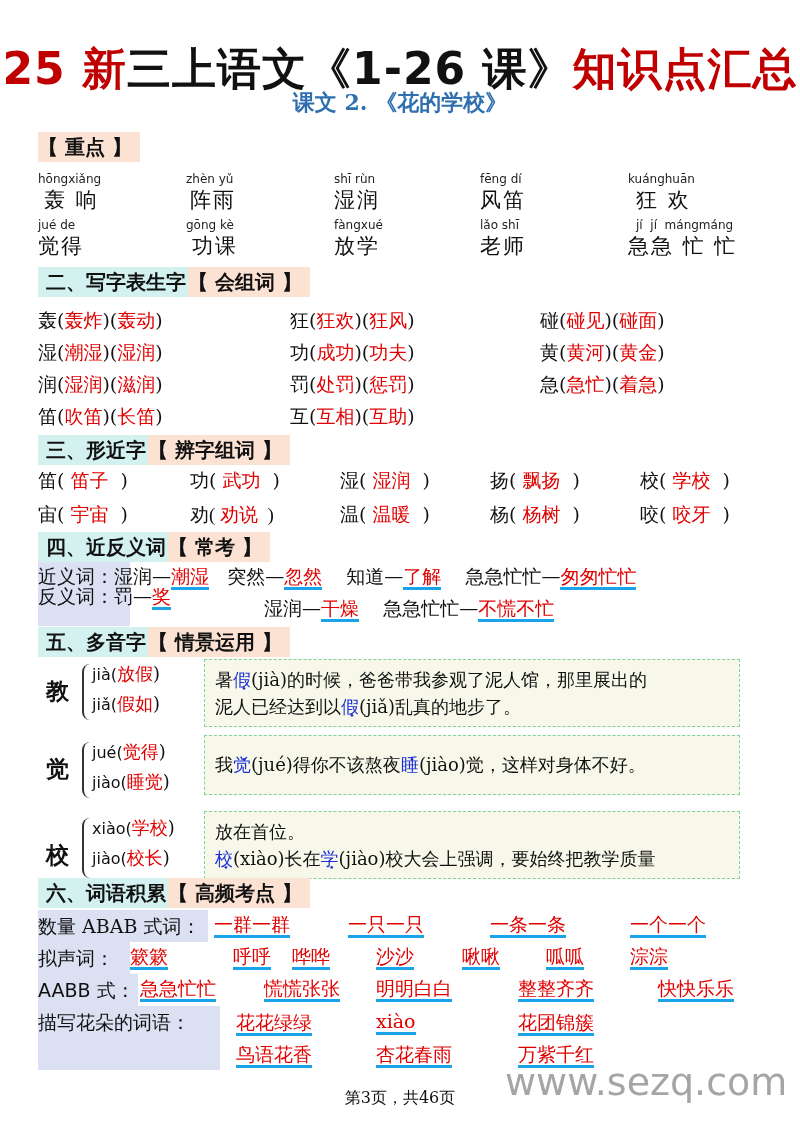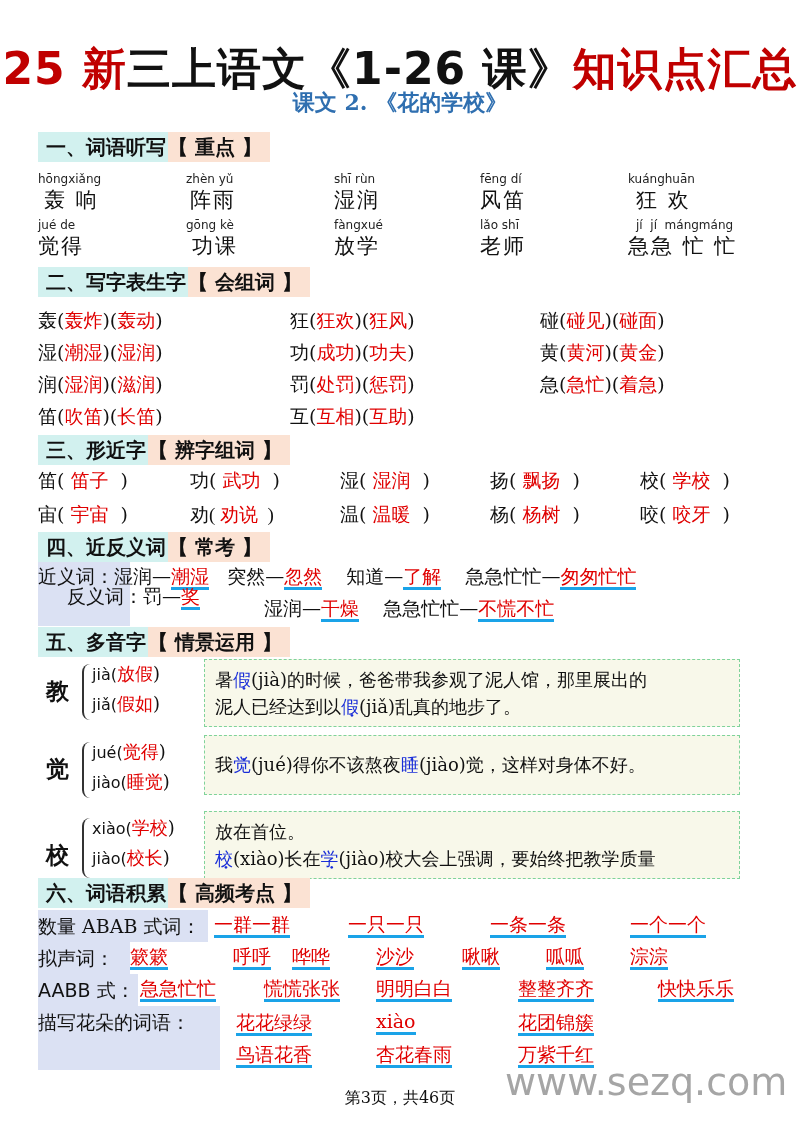--- a/index.html
+++ b/index.html
@@ -32,21 +32,20 @@
 </style>
 </head>
 <body>
 
 <div class="abs title">
   <span class="red">25 新</span><span class="blk">三上语文《1-26 课》</span><span class="red">知识点汇总</span>
 </div>
 <div class="abs subtitle">课文 2. 《花的学校》</div>
 
 <div class="abs sec" style="left:38px;top:132px;">
-  <span class="a">一、词语听写</span>
     <span class="b">【 重点 】</span>
 </div>
 <div>
   <div class="abs" style="left:38px;top:172px;">
       <div class="py">hōngxiǎng</div>
       <div class="hz" style="margin-left:6px">轰 响</div>
     </div>
   <div class="abs" style="left:186px;top:172px;">
       <div class="py">zhèn yǔ</div>
       <div class="hz" style="margin-left:4px">阵雨</div>
@@ -126,21 +125,21 @@
 </div>
 
 <div class="abs sec" style="left:38px;top:532px;border-radius:12px;">
   <span class="a">四、近反义词</span>
     <span class="b">【 常考 】</span>
 </div>
 <div class="abs lbl" style="left:38px;top:562px;width:92px;height:64px;"></div>
 <div class="abs row" style="left:38px;top:564px;white-space:nowrap;">
   <span>近义词：</span><span>湿润—</span><span class="red u">潮湿</span>&nbsp;&nbsp;&nbsp;<span>突然—</span><span class="red u">忽然</span>&nbsp;&nbsp;&nbsp;&nbsp;<span>知道—</span><span class="red u">了解</span>&nbsp;&nbsp;&nbsp;&nbsp;<span>急急忙忙—</span><span class="red u">匆匆忙忙</span>
 </div>
-<div class="abs row" style="left:38px;top:584px;white-space:nowrap;margin-left:29px;">
+<div class="abs row" style="left:38px;top:584px;white-space:nowrap;">
   <span>反义词：</span><span>罚—</span><span class="red u">奖</span>
 </div>
 <div class="abs row" style="left:264px;top:596px;white-space:nowrap;">
   <span>湿润—</span><span class="red u">干燥</span>&nbsp;&nbsp;&nbsp;&nbsp;<span>急急忙忙—</span><span class="red u">不慌不忙</span>
 </div>
 
 <div class="abs sec" style="left:38px;top:627px;">
   <span class="a">五、多音字</span>
     <span class="b">【 情景运用 】</span>
 </div>

